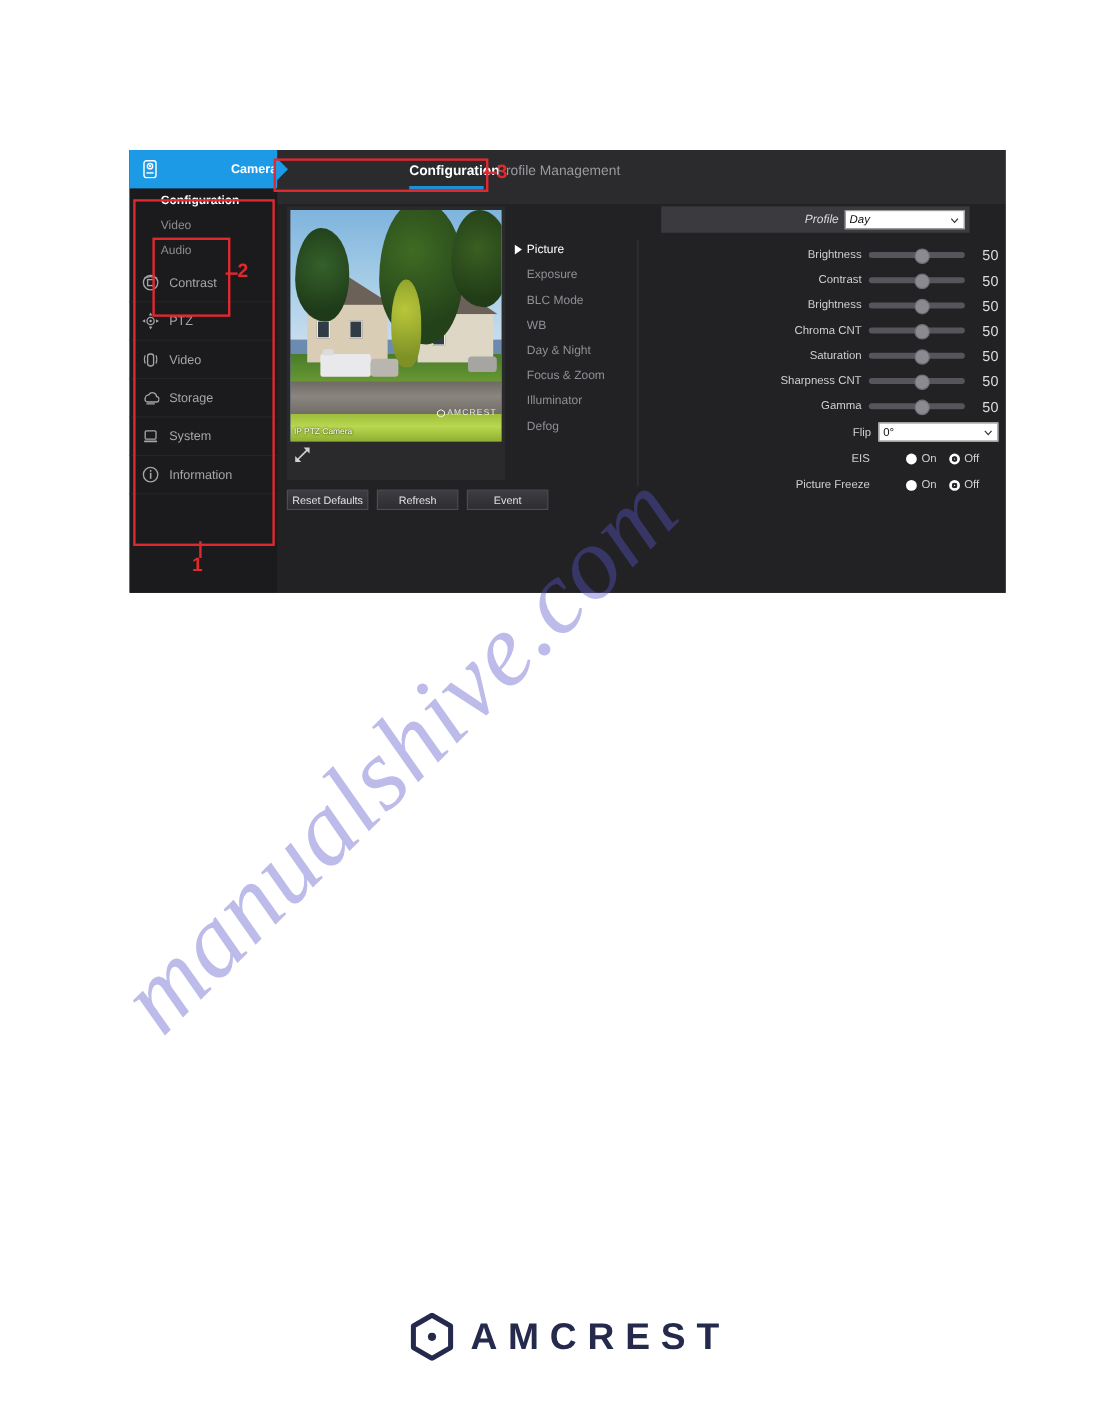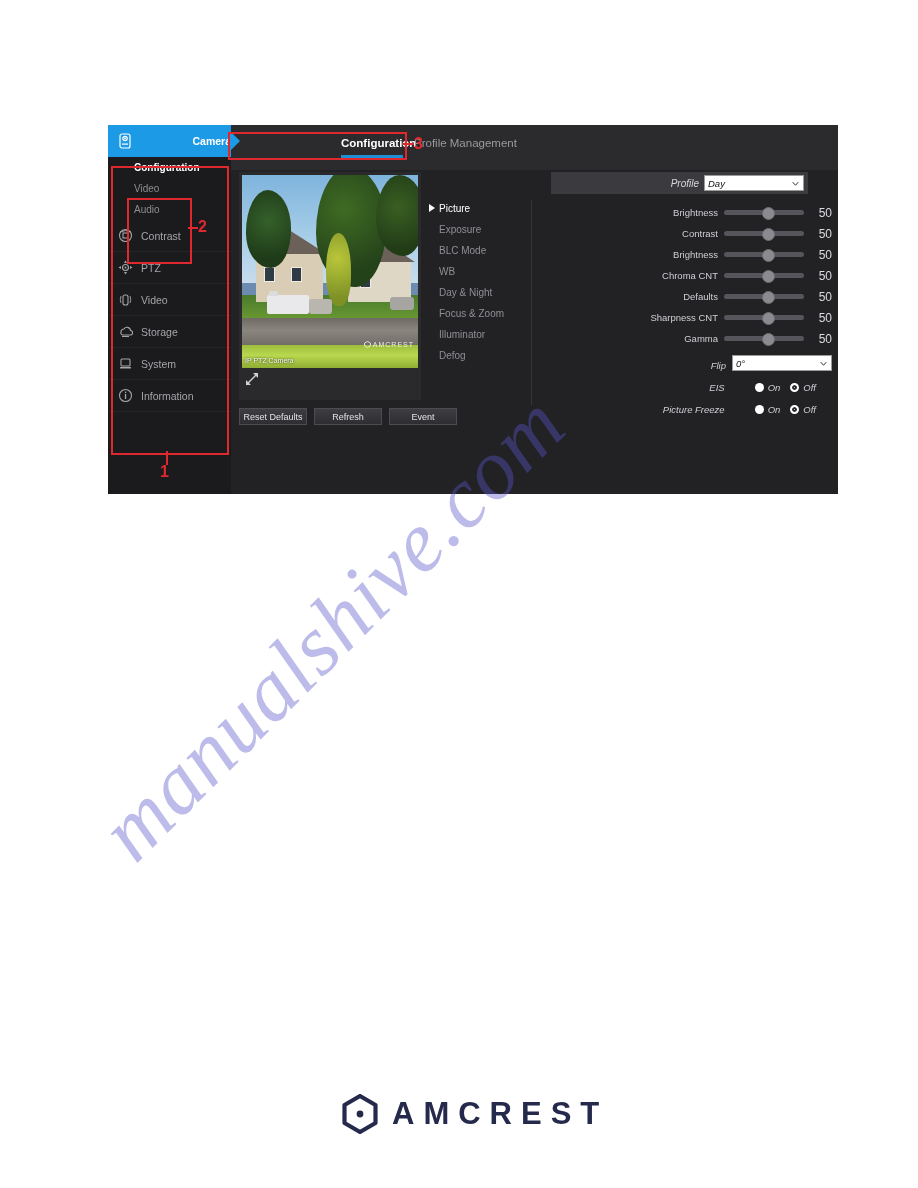--- a/index.html
+++ b/index.html
@@ -382,25 +382,24 @@
   .s-value {
     width: 22px;
     text-align: right;
     font-size: 12px;
     color: #dcdce0;
     margin-left: 6px;
   }
 
   .field-row {
     display: flex;
-    align-items: flex-end;
+    align-items: center;
     justify-content: flex-end;
     height: 22px;
     padding-right: 4px;
-    font-style: italic;
   }
   .field-row .f-label {
     font-size: 9.5px;
     color: #cfcfd4;
     margin-right: 6px;
     white-space: nowrap;
   }
   .radio-group { display: flex; align-items: center; padding-left: 24px; }
   .radio {
     width: 9px; height: 9px;
@@ -691,21 +690,21 @@
 
       <div class="slider-row">
         <span class="s-label">Chroma CNT</span>
         <div class="track">
             <div class="knob"></div>
           </div>
         <span class="s-value">50</span>
       </div>
 
       <div class="slider-row">
-        <span class="s-label">Defaults</span>
+        <span class="s-label">Saturation</span>
         <div class="track">
             <div class="knob"></div>
           </div>
         <span class="s-value">50</span>
       </div>
 
       <div class="slider-row">
         <span class="s-label">Sharpness CNT</span>
         <div class="track">
             <div class="knob"></div>

